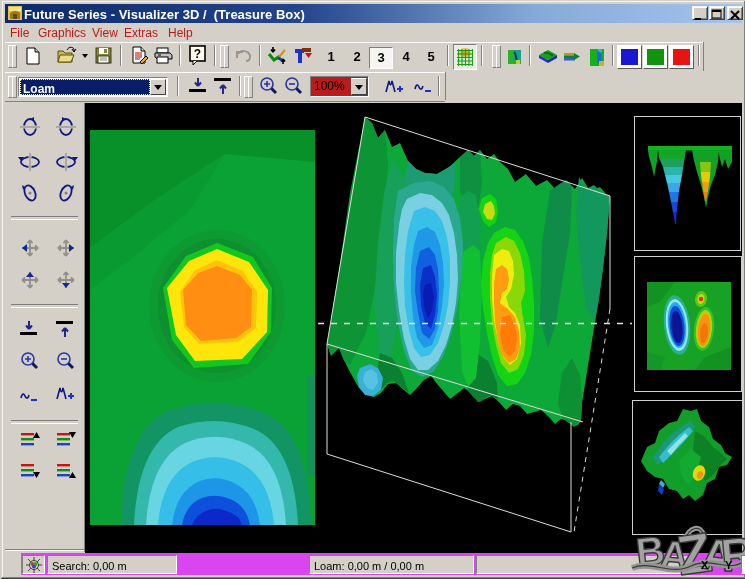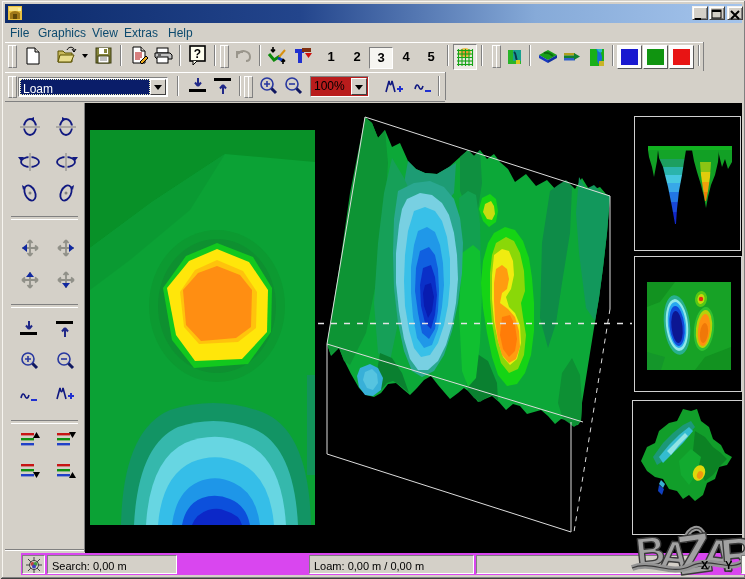--- a/index.html
+++ b/index.html
@@ -12,21 +12,21 @@
   .sh-b{left:1px;top:577px;width:744px;height:1px;background:#808080;}
   .sh-r{left:743px;top:1px;width:1px;height:577px;background:#808080;}
   .dk-b{left:0px;top:578px;width:745px;height:1px;background:#404040;}
 
   .titlebar{left:4px;top:4px;width:737px;height:19px;
     background:linear-gradient(to right,#0c2a6b 0%,#23458c 40%,#86aad8 72%,#a4c4ec 100%);}
   .title-txt{left:19px;top:3px;color:#fff;font-size:13px;font-weight:bold;white-space:pre;}
   .tbtn{width:16px;height:14px;background:#d4d0c8;border:1px solid;
         border-color:#f4f2ee #404040 #404040 #f4f2ee;box-shadow:inset 1px 1px 0 #fff, inset -1px -1px 0 #808080;
         box-sizing:border-box;color:#000;}
-  .menubar{left:4px;top:23px;width:737px;height:19px;background:#d4d0c8;font-size:12px;color:#0c4a6e;}
+  .menubar{left:4px;top:23px;width:737px;height:19px;background:#d4d0c8;font-size:12px;color:#b91c1c;}
   .menubar span{position:absolute;top:3px;}
 
   .sep{width:1px;background:#808080;box-shadow:1px 0 0 #fff;}
   .grip{width:3px;border:1px solid;border-color:#fff #808080 #808080 #fff;}
 
   .numbtn{font-size:13px;font-weight:bold;color:#000;text-align:center;}
   .colorbtn{width:25px;height:24px;background:#fcfcfc;border:1px solid;border-color:#fff #5a5a5a #5a5a5a #fff;box-sizing:border-box;}
   .colorbtn div{position:absolute;left:3px;top:3px;width:17px;height:16px;}
 
   .status-panel{box-sizing:border-box;border:1px solid;border-color:#808080 #fff #fff #808080;
@@ -45,20 +45,21 @@
   <div class="abs titlebar">
     <div class="abs" style="left:2px;top:1px;width:16px;height:16px;">
       <svg width="16" height="16">
         <rect x="1" y="1" width="14" height="14" fill="#e8c040"></rect>
         <rect x="2" y="2" width="12" height="4" fill="#f8e080"></rect>
         <path d="M3 14 V8 Q8 4 13 8 V14 Z" fill="#a07818"></path>
         <rect x="6" y="9" width="4" height="5" fill="#604808"></rect>
         <rect x="11" y="3" width="3" height="3" fill="#f8f0a0"></rect>
       </svg>
     </div>
+    <div class="abs title-txt">Future Series - Visualizer 3D /  (Treasure Box)</div>
     <div class="abs tbtn" style="left:687px;top:2px;"><svg width="14" height="12">
           <rect x="2" y="9" width="6" height="2" fill="#000"></rect>
         </svg></div>
     <div class="abs tbtn" style="left:704px;top:2px;"><svg width="14" height="12">
           <rect x="2" y="1" width="9" height="8" fill="none" stroke="#000" stroke-width="1"></rect>
           <rect x="2" y="1" width="9" height="2" fill="#000"></rect>
         </svg></div>
     <div class="abs tbtn" style="left:722px;top:2px;"><svg width="14" height="12">
           <path d="M3 2 L11 10 M11 2 L3 10" stroke="#000" stroke-width="2"></path>
         </svg></div>
@@ -220,21 +221,21 @@
       </div>
     <div class="abs sep" style="left:693px;top:3px;height:21px;"></div>
   </div>
 
   <div class="abs" style="left:4px;top:72px;width:737px;height:29px;background:#d4d0c8;" id="tb2">
     <div class="abs" style="left:0;top:0;width:440px;height:28px;border-top:1px solid #fff;border-bottom:1px solid #808080;"></div>
     <div class="abs" style="left:440px;top:0;width:1px;height:28px;background:#808080;"></div>
     <div class="abs grip" style="left:3px;top:4px;height:20px;"></div>
     <div class="abs grip" style="left:7px;top:4px;height:20px;"></div>
 
-    <div class="abs" style="left:13px;top:5px;width:150px;height:20px;border:1px solid;border-color:#808080 #fff #fff #808080;background:#fff;box-sizing:border-box;">
+    <div class="abs" style="left:13px;top:5px;width:150px;height:20px;border:1px solid;border-color:#808080 #fff #fff #808080;background:#fff;box-sizing:border-box;font-weight:bold;">
       <div class="abs" style="left:1px;top:1px;right:17px;bottom:1px;background:#0a1d69;border:1px dotted #f0f0c0;">
         <span style="position:absolute;left:2px;top:2px;color:#fff;font-size:12px;">Loam</span>
       </div>
       <div class="abs" style="right:1px;top:1px;width:16px;height:16px;background:#d4d0c8;border:1px solid;border-color:#fff #404040 #404040 #fff;box-sizing:border-box;">
         <svg width="14" height="14">
             <path d="M3 5 L11 5 L7 10 Z" fill="#000"></path>
           </svg>
       </div>
     </div>
     <div class="abs sep" style="left:172px;top:4px;height:20px;"></div>

